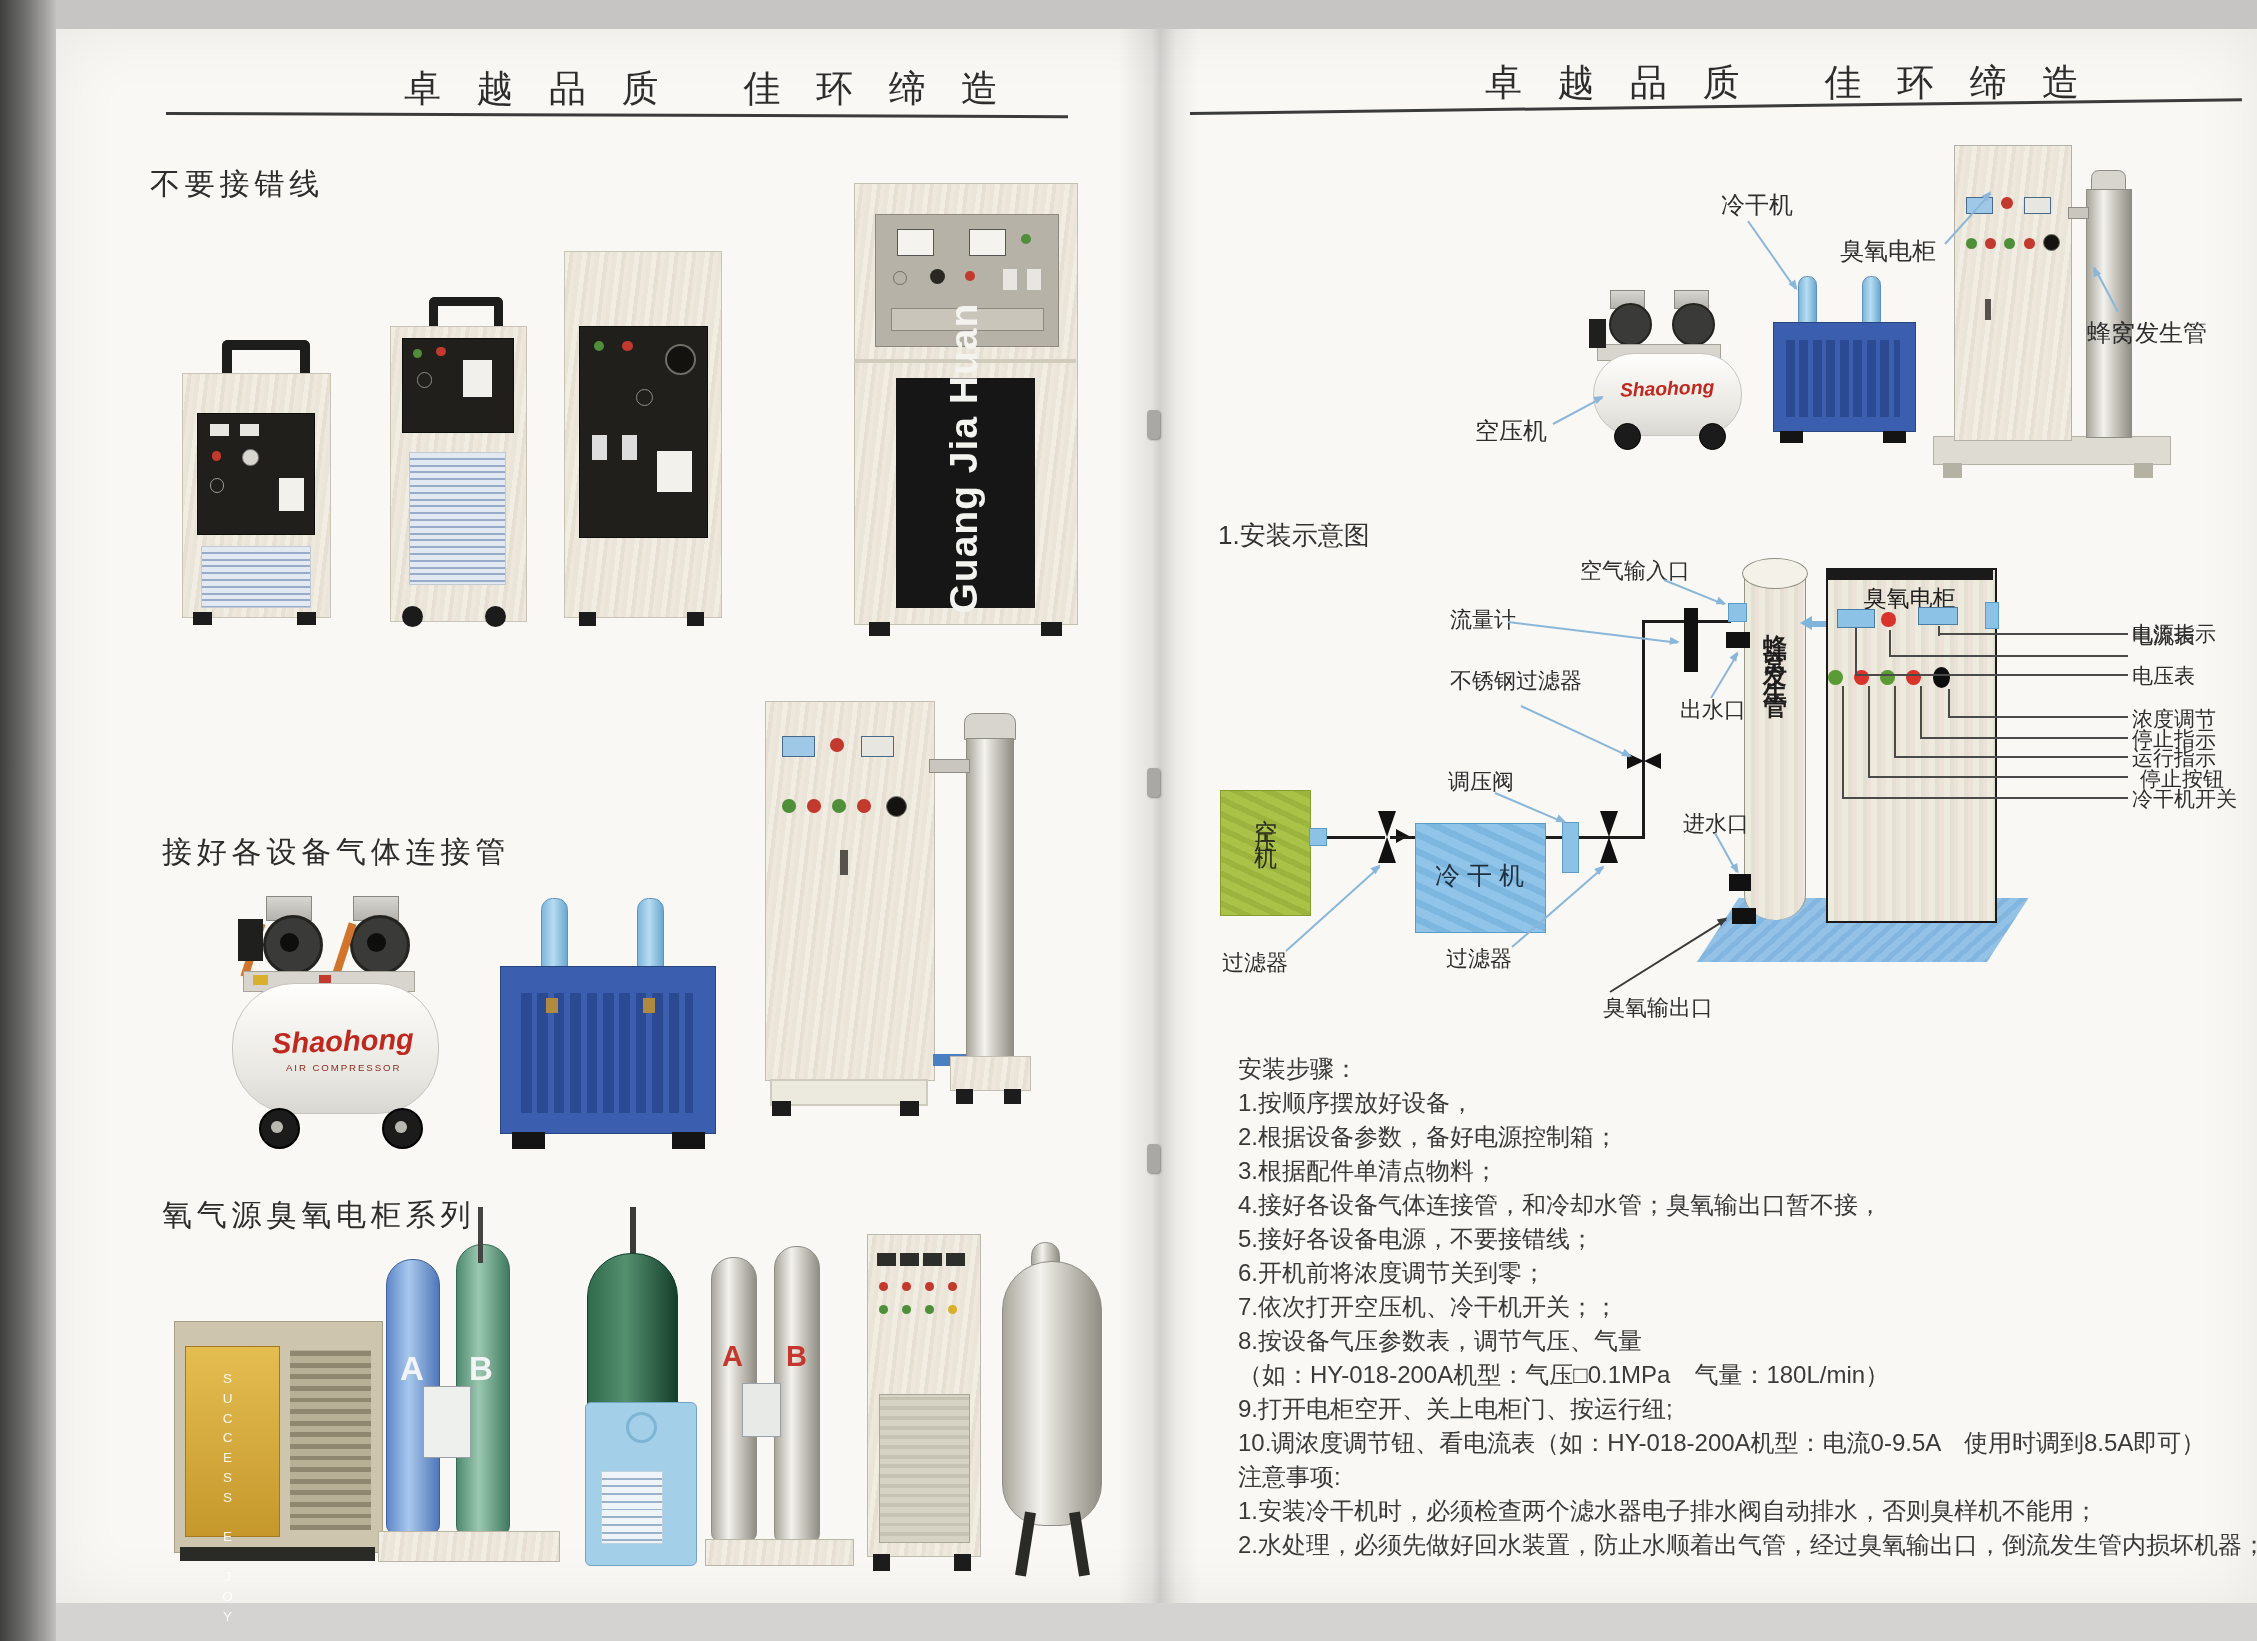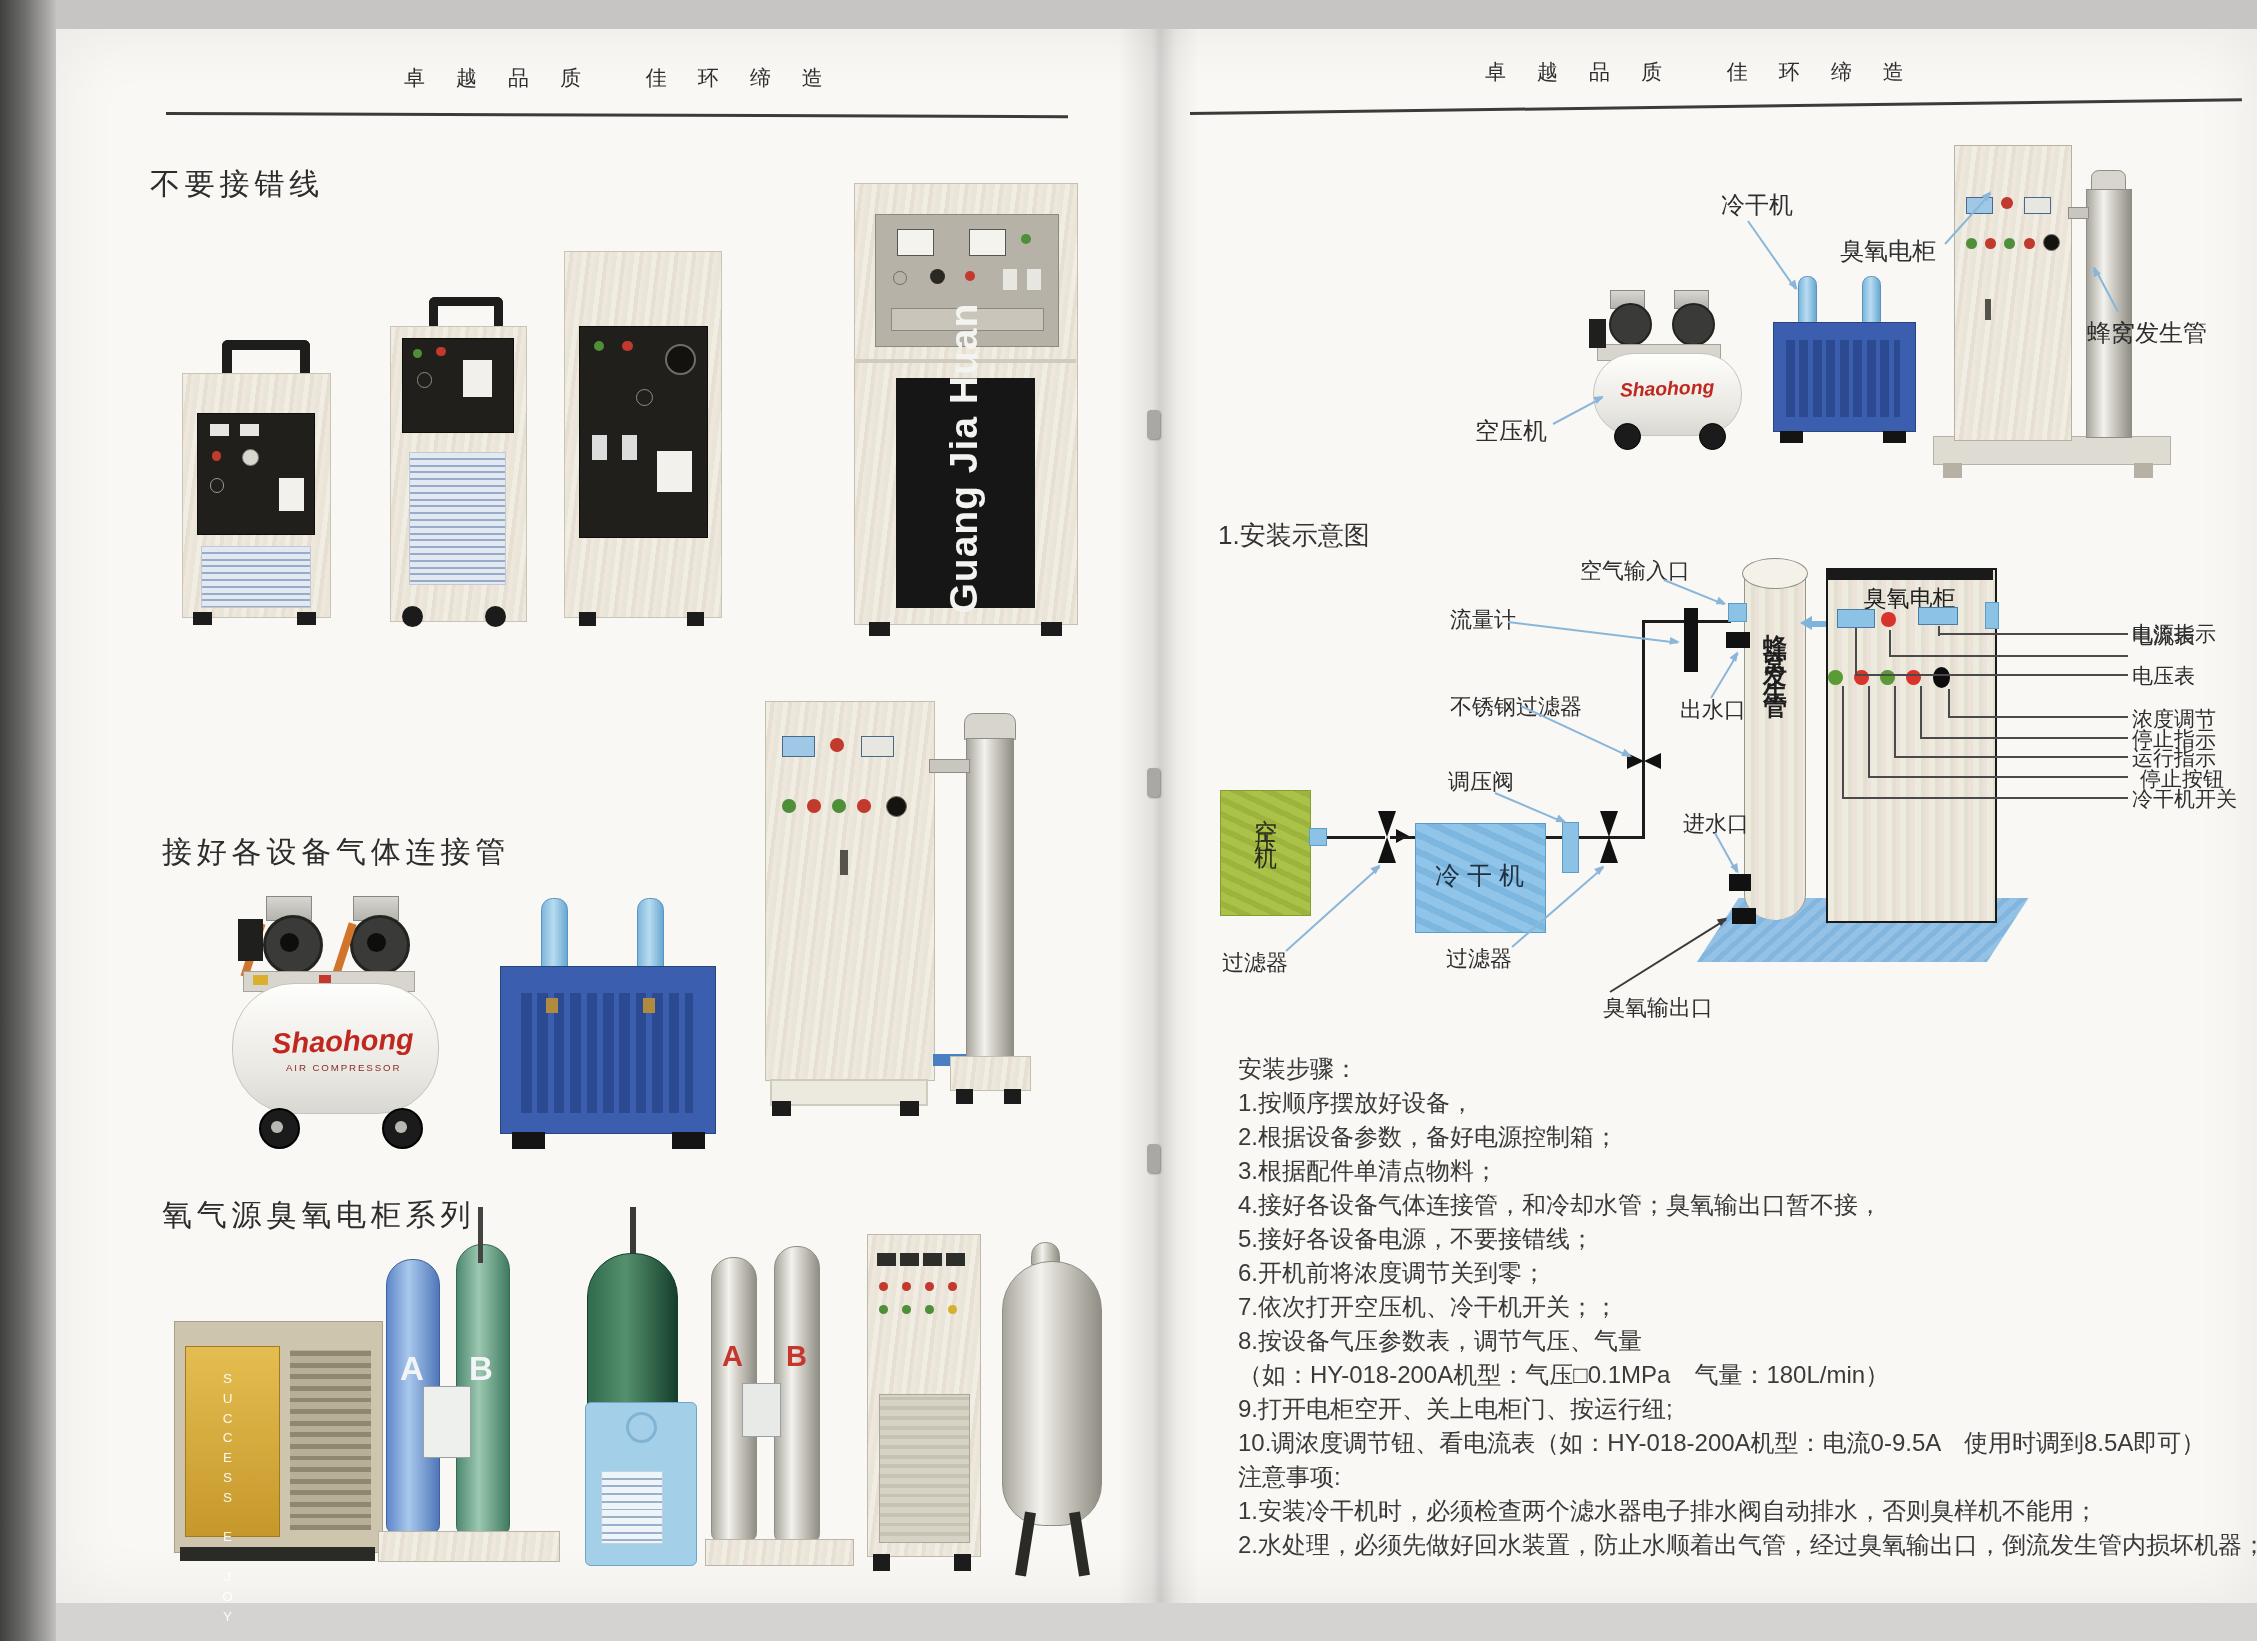--- a/index.html
+++ b/index.html
@@ -7,21 +7,21 @@
           background:linear-gradient(180deg,#c6c5c3,#d4d3d1);
           font-family:"Liberation Sans","DejaVu Sans",sans-serif;color:#2f2f2f;}
   .abs{position:absolute;}
   .edge-left{left:0;top:0;width:56px;height:1641px;
              background:linear-gradient(90deg,#3f3f3d,#6f6f6d 45%,#a9a8a6 85%,#c2c1bf);}
   .pages{left:54px;top:29px;width:2203px;height:1574px;background:#f9f8f5;
          box-shadow:inset 0 0 68px rgba(0,0,0,.07);}
   .gutter{left:1118px;top:29px;width:81px;height:1574px;
           background:linear-gradient(90deg,rgba(0,0,0,0),rgba(0,0,0,.09) 42%,rgba(0,0,0,.16) 52%,rgba(0,0,0,.05) 72%,rgba(0,0,0,0));}
   .bindmark{width:12.6px;height:29px;background:#a9a8a4;border-radius:3.9px;box-shadow:1px 1px 1.9px #888783;}
-  .hdr{font-size:21px;letter-spacing:12.6px;color:#2d2d2d;white-space:nowrap;}
+  .hdr{font-size:37px;letter-spacing:12.6px;color:#2d2d2d;white-space:nowrap;}
   .rule{height:2.9px;background:#3b3b3b;transform-origin:0 50%;}
   .sect{font-size:30px;letter-spacing:4.8px;color:#2d2d2d;white-space:nowrap;}
   .steel{background:repeating-linear-gradient(97deg,#f1ede3 0 4.8px,#e5e0d3 4.8px 8.7px,#efe6dc 8.7px 12.6px,#e9e5d8 12.6px 17.4px);}
   .steel2{background:repeating-linear-gradient(90deg,#edeade 0 5.8px,#e3e0d2 5.8px 9.7px,#ece2da 9.7px 14.5px);}
   .metal{background:linear-gradient(90deg,#a8a59c,#f3f2ed 38%,#d6d4cc 55%,#908d84);}
   .panelblk{background:#211f1b;border:1.9px solid #0d0d0c;}
   .speclabel{background:#e3e9f0;background-image:repeating-linear-gradient(180deg,rgba(90,120,170,0) 0 4.8px,rgba(90,120,170,.55) 4.8px 6.8px);border:1px solid #c3c9d2;}
   .vtext{writing-mode:vertical-rl;text-orientation:upright;white-space:nowrap;}
   .lbl{font-size:22px;color:#2e2e2e;white-space:nowrap;}
   .lead{position:absolute;height:1.9px;background:#8ab6da;transform-origin:0 50%;}
@@ -314,21 +314,21 @@
   <div class="abs dot" style="left:1933px;top:667px;width:17.4px;height:21px;background:#0d0d0d;"></div>
   <div class="abs" style="left:1985px;top:602px;width:11.6px;height:25px;background:#8cc2e6;border:1px solid #5c9cc8;"></div>
 
   <div class="abs" style="left:1811px;top:621px;width:15.4px;height:5.8px;background:#7fb4dc;"></div>
   <div class="abs" style="left:1800px;top:616px;width:0;height:0;border-right:12.6px solid #7fb4dc;border-top:7.7px solid transparent;border-bottom:7.7px solid transparent;"></div>
 
   <div class="abs lbl" style="left:1580px;top:556px;">空气输入口</div>
   <div class="lead" style="left:1664px;top:579px;width:65px;transform:rotate(22deg);"></div>
   <div class="abs lbl" style="left:1450px;top:605px;">流量计</div>
   <div class="lead" style="left:1508px;top:621px;width:171px;transform:rotate(7deg);"></div>
-  <div class="abs lbl" style="left:1450px;top:692px;text-align:right;">不锈钢过滤器</div>
+  <div class="abs lbl" style="left:1450px;top:666px;text-align:right;">不锈钢过滤器</div>
   <div class="lead" style="left:1521px;top:705px;width:120px;transform:rotate(25deg);"></div>
   <div class="abs lbl" style="left:1448px;top:767px;">调压阀</div>
   <div class="lead" style="left:1495px;top:792px;width:75px;transform:rotate(23deg);"></div>
   <div class="abs lbl" style="left:1680px;top:695px;">出水口</div>
   <div class="lead" style="left:1711px;top:697px;width:52px;transform:rotate(-59deg);"></div>
   <div class="abs lbl" style="left:1683px;top:809px;">进水口</div>
   <div class="lead" style="left:1715px;top:832px;width:45px;transform:rotate(61deg);"></div>
   <div class="abs lbl" style="left:1222px;top:948px;">过滤器</div>
   <div class="lead" style="left:1286px;top:950px;width:126px;transform:rotate(-42deg);"></div>
   <div class="abs lbl" style="left:1446px;top:944px;">过滤器</div>

